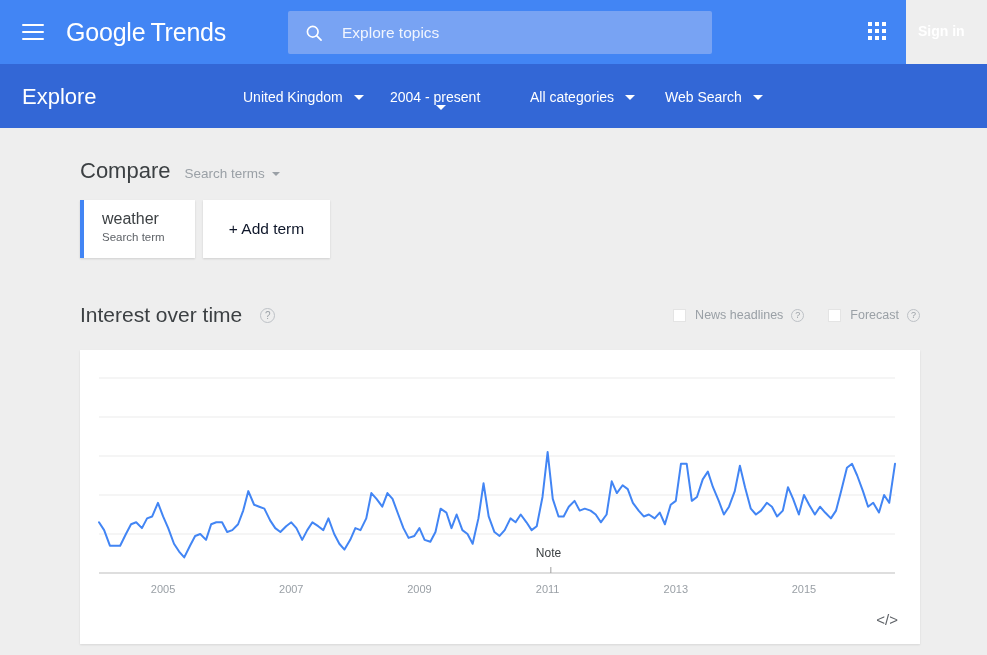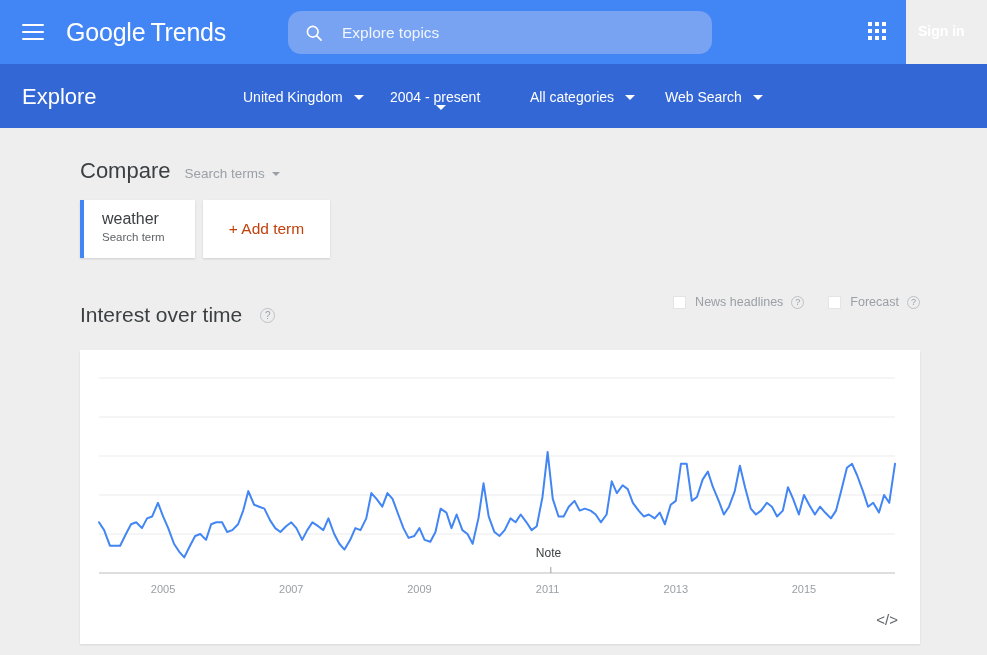--- a/index.html
+++ b/index.html
@@ -35,21 +35,21 @@
     white-space: nowrap;
     cursor: pointer;
   }
   .brand .g-word { font-weight: 400; }
   .brand .t-word { font-weight: 300; margin-left: 5px; }
 
   .searchbox {
     position: absolute; left: 288px; top: 11px;
     width: 424px; height: 43px;
     background: #78a3f3;
-    border-radius: 13px;
+    border-radius: 2px;
     display: flex; align-items: center;
     cursor: text;
   }
   .search-icon { margin-left: 16px; margin-right: 18px; display: flex; }
   .search-placeholder {
     color: #f1f5fe;
     font-size: 15.5px;
   }
 
   .apps-grid {
@@ -145,37 +145,37 @@
   }
   .term-name { font-size: 16px; color: #3c4043; line-height: 19px; }
   .term-sub  { font-size: 11.5px; color: #5f6368; margin-top: 3px; }
 
   .add-term {
     position: absolute; left: 203px; top: 72px;
     width: 127px; height: 58px;
     background: #ffffff;
     box-shadow: 0 1px 2px rgba(0,0,0,0.13);
     display: flex; align-items: center; justify-content: center;
-    color: #c2410c; font-size: 15.5px;
+    color: #0f172a; font-size: 15.5px;
     cursor: pointer;
   }
 
   .section-head {
     position: absolute; left: 80px; top: 175px;
     display: flex; align-items: center;
   }
   .section-title { font-size: 21px; color: #3c4043; font-weight: 400; }
   .help-circle {
     width: 15px; height: 15px; border-radius: 50%;
     border: 1px solid #bdc1c6; color: #9aa0a6;
     font-size: 10px; line-height: 13px; text-align: center;
     margin-left: 18px; cursor: pointer;
   }
 
-  .toggles { position: absolute; right: 67px; top: 167px; display: flex; align-items: flex-end; }
+  .toggles { position: absolute; right: 67px; top: 180px; display: flex; align-items: flex-end; }
   .toggle { display: flex; align-items: center; margin-left: 24px; cursor: pointer; }
   .chk { width: 13px; height: 13px; background: #ffffff; border: 1px solid #e4e4e4; }
   .toggle-label { font-size: 12.5px; color: #9aa0a6; margin-left: 9px; }
   .toggle .help-circle { margin-left: 8px; width: 13px; height: 13px; font-size: 9px; line-height: 11px; }
 
   
   .chart-card {
     position: absolute; left: 80px; top: 222px;
     width: 840px; height: 294px;
     background: #ffffff;

